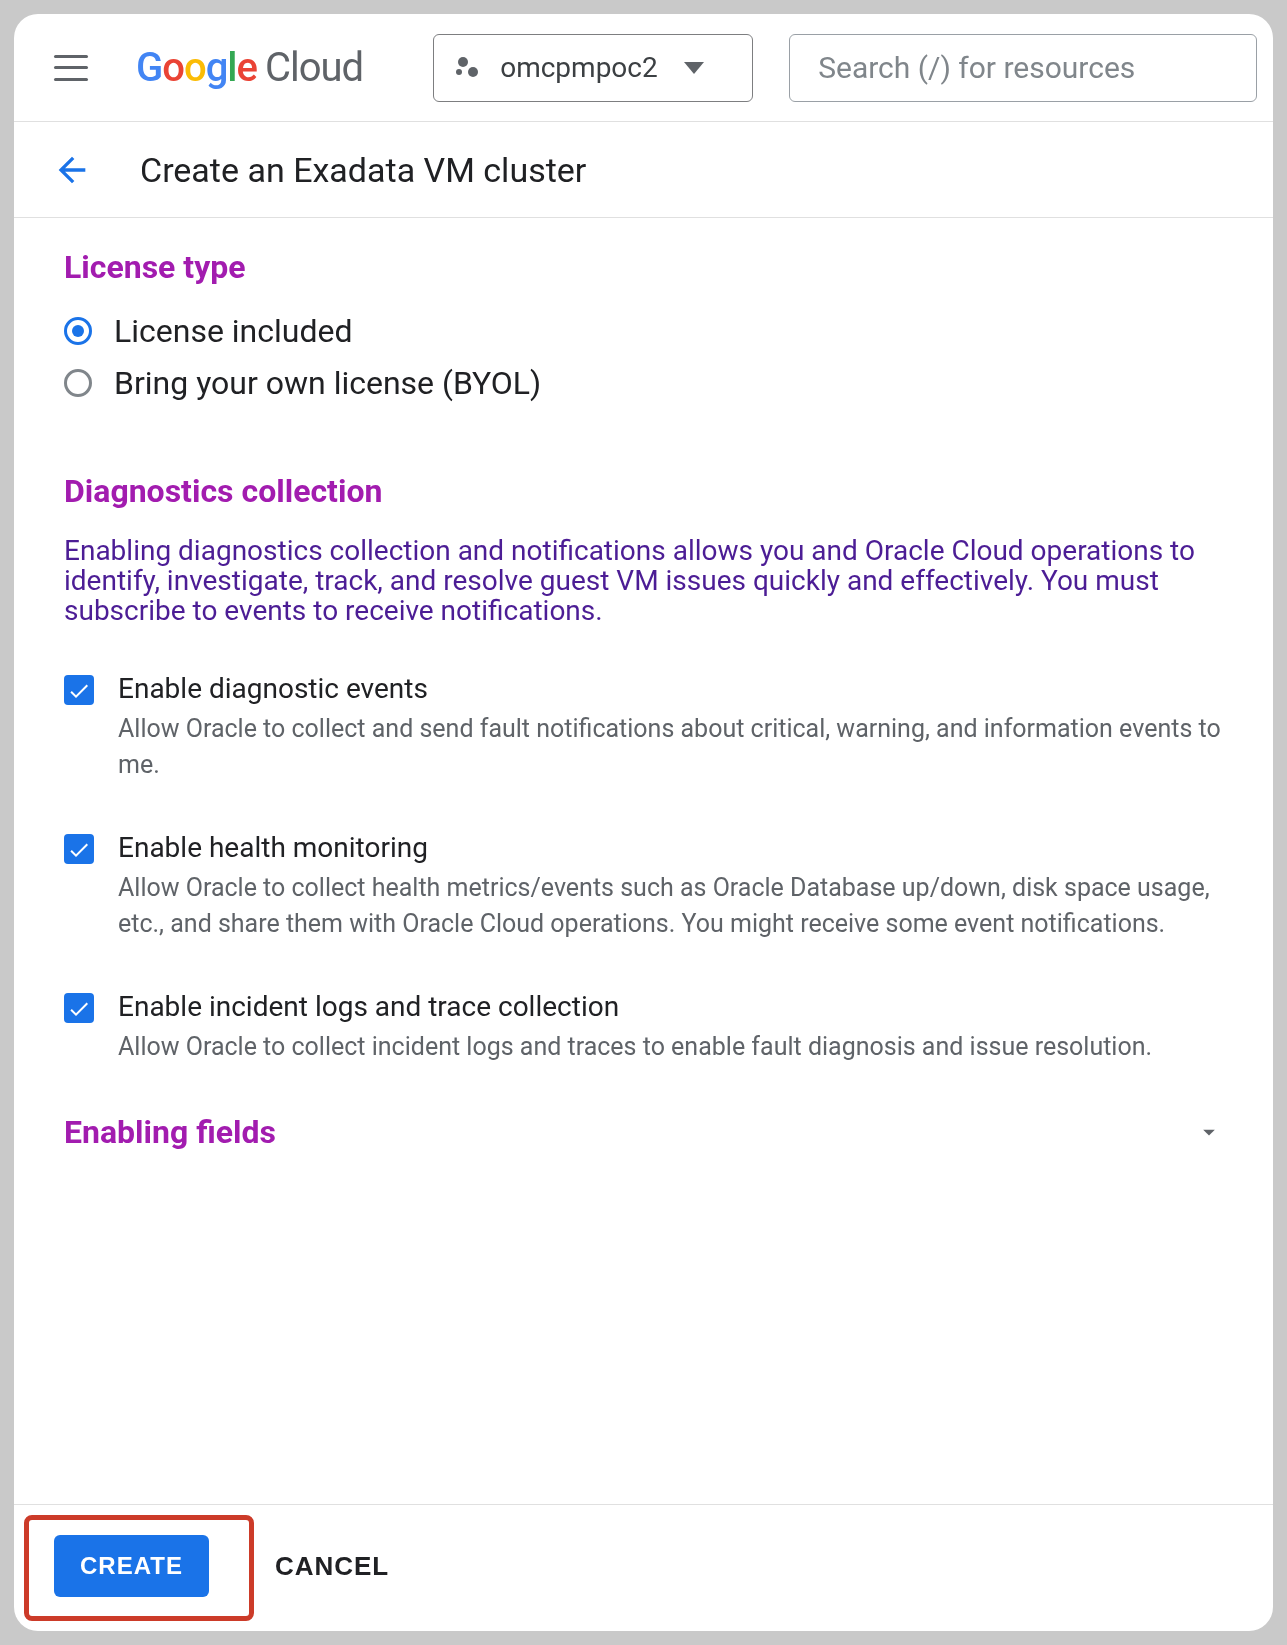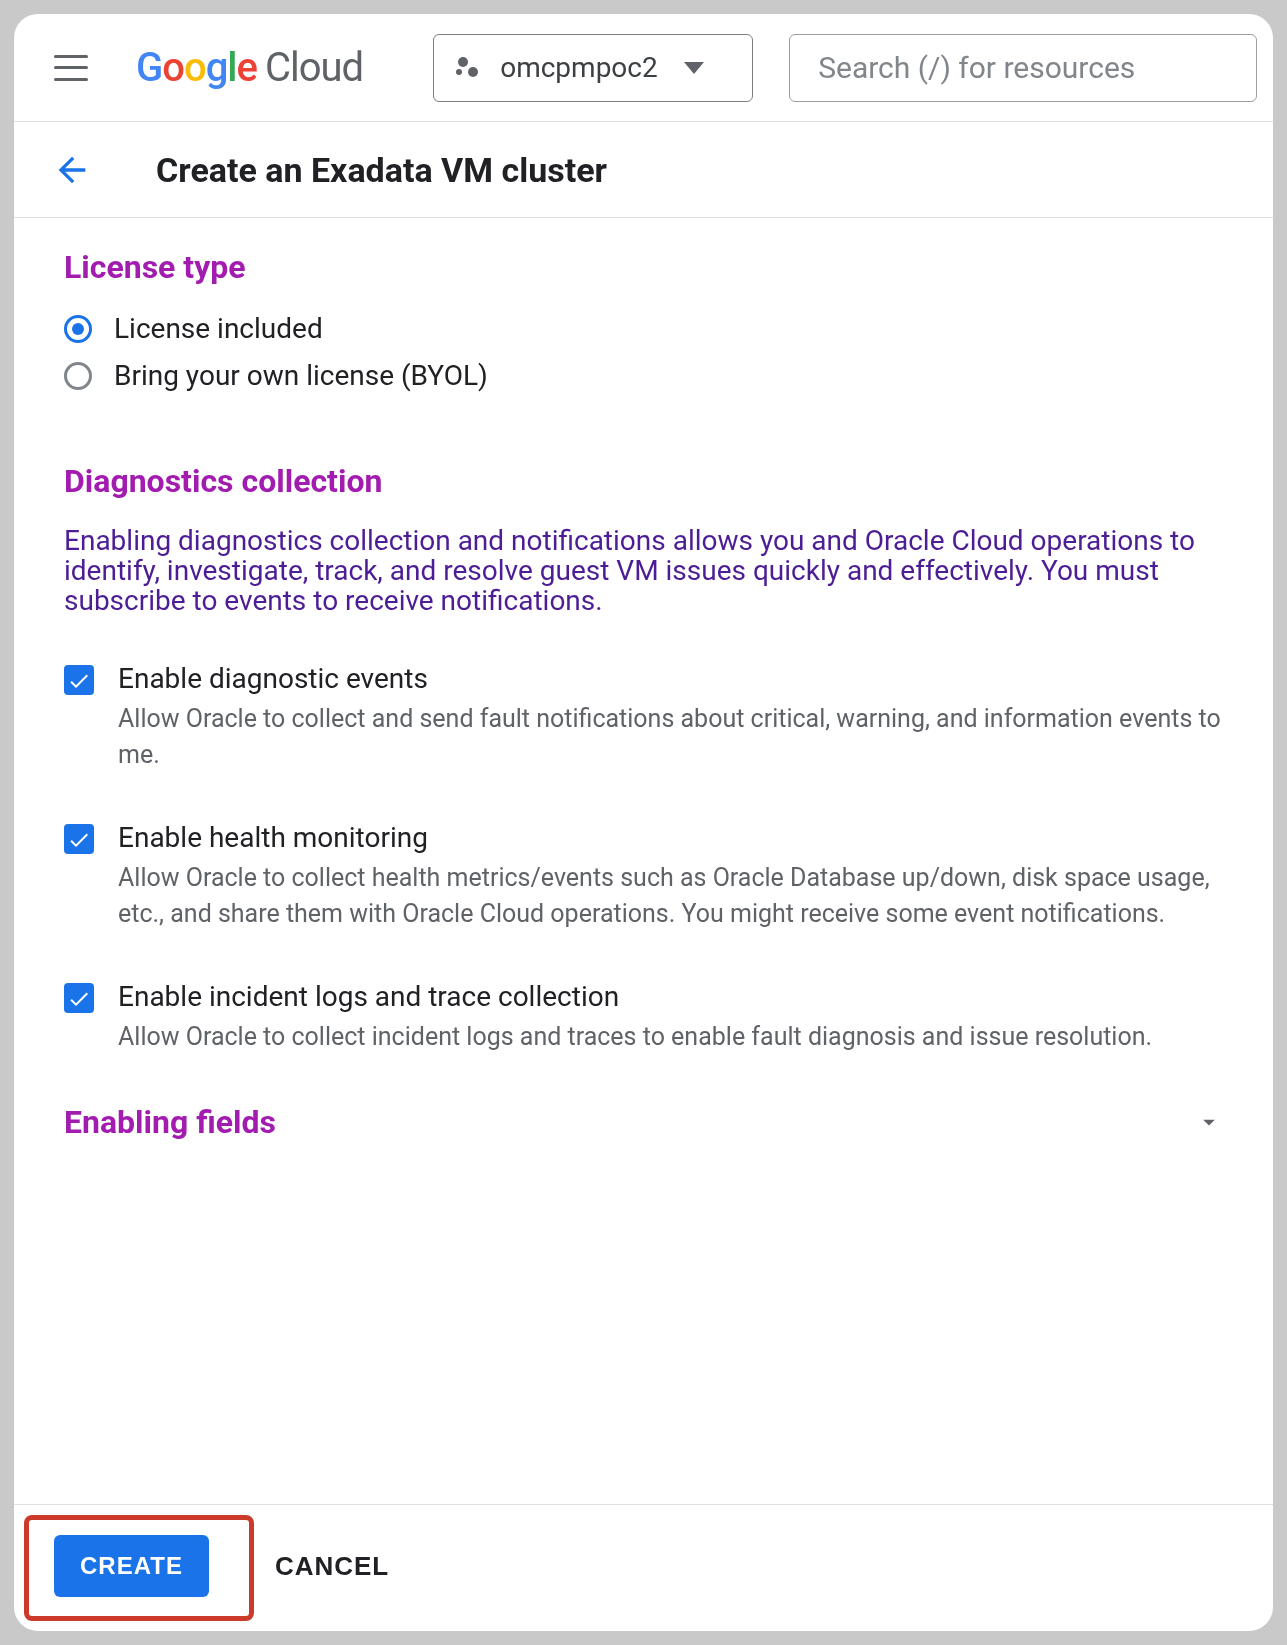--- a/index.html
+++ b/index.html
@@ -87,33 +87,33 @@
   
   .page-head{
     display:flex;align-items:center;
     height:96px;
     padding-left:36px;
     border-bottom:1px solid #e0e0e0;
   }
   .page-head .back{
     width:44px;height:44px;display:flex;align-items:center;justify-content:center;cursor:pointer;margin-right:46px;
   }
-  .page-head h1{font-size:34px;font-weight:700;color:#202124;margin:16px}
+  .page-head h1{font-size:34px;font-weight:400;color:#202124;margin:0}
 
   
   .content{padding:18px 50px 0 50px; flex:1; overflow:hidden;color:#202124;}
   h2.section{font-size:32px;font-weight:700;margin:12px 0 26px 0;color:#a21caf}
 
   
   .radio-row{display:flex;align-items:center;gap:22px;margin:14px 0;cursor:pointer}
   .radio{width:28px;height:28px;border-radius:50%;position:relative;flex:0 0 28px}
   .radio-selected{border:3px solid #1a73e8}
   .radio-selected::after{content:"";position:absolute;inset:5px;border-radius:50%;background:#1a73e8}
   .radio-unselected{border:3px solid #80868b}
-  .radio-label{font-size:28px;color:#202124}
+  .radio-label{font-size:32px;color:#202124}
 
   
   .para{font-size:28px;line-height:30px;color:#4c1d95;margin:0 0 46px 0}
 
   .chk-row{display:flex;gap:24px;margin-bottom:48px}
   .chk{width:30px;height:30px;flex:0 0 30px;background:#1a73e8;border-radius:4px;position:relative;cursor:pointer;margin-top:3px}
   .chk svg{position:absolute;left:3px;top:4px}
   .chk-title{font-size:28px;color:#202124;margin-bottom:6px}
   .chk-desc{font-size:25px;line-height:36px;color:#5f6368}
   .chk-body{flex:1}

